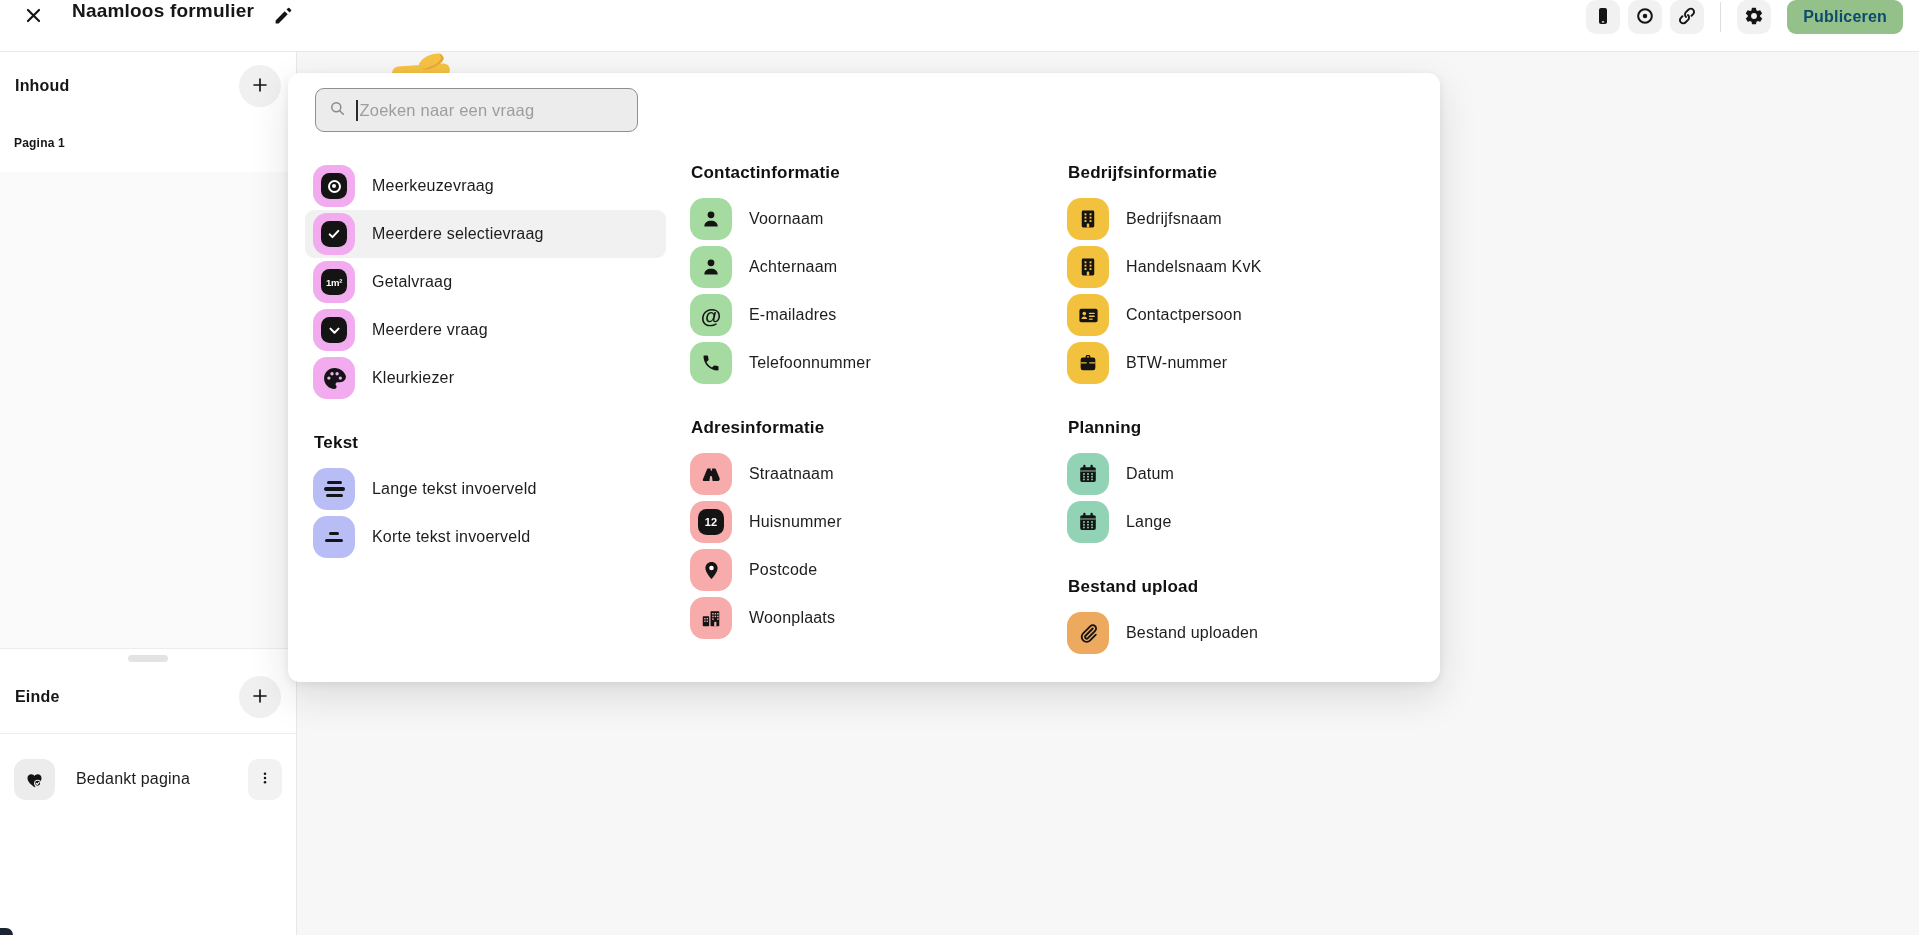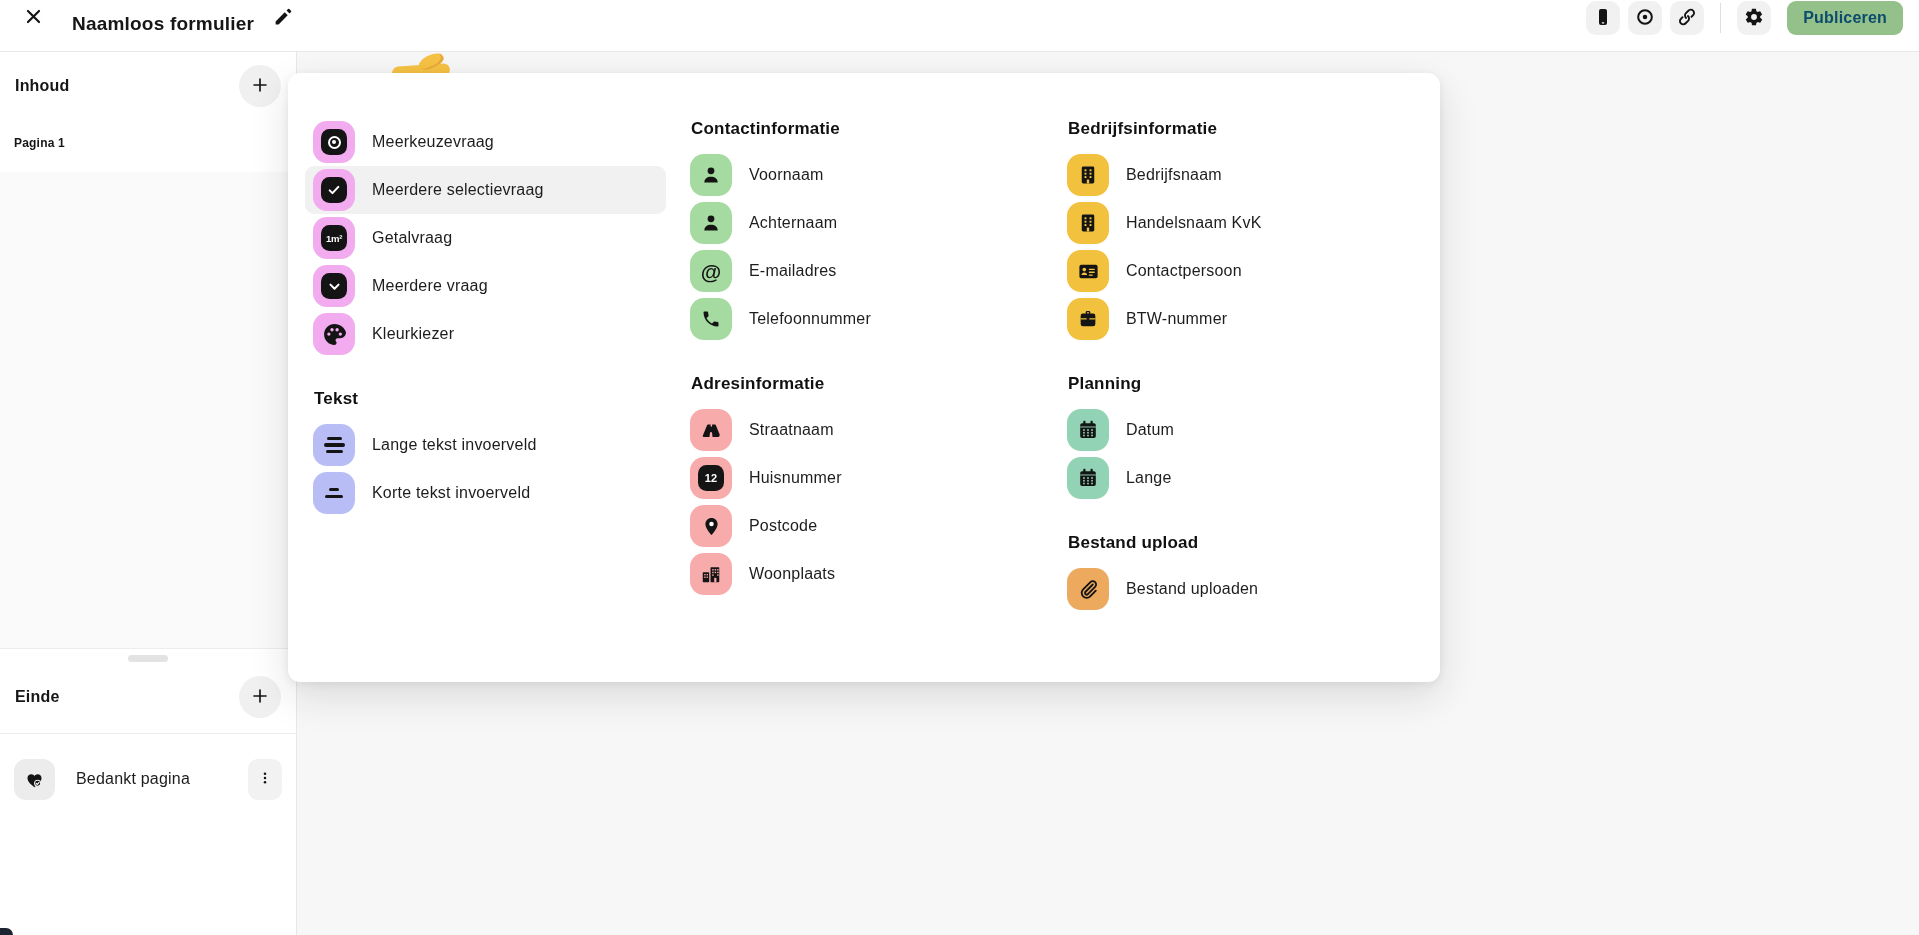--- a/index.html
+++ b/index.html
@@ -7,21 +7,21 @@
   body {
     font-family:"Liberation Sans", sans-serif;
     background:#F7F7F7; color:#1c1c1c; letter-spacing:.2px;
     position:relative;
   }
 
   
   .topbar {
     position:absolute; top:0; left:0; width:1919px; height:52px;
     background:#ffffff; border-bottom:1px solid #e9e9e9;
-    display:flex; align-items:flex-end; padding:16px 16px; z-index:30;
+    display:flex; align-items:flex-start; padding:0 16px; z-index:30;
   }
   .icon-btn-plain { width:34px; height:34px; display:flex; align-items:center; justify-content:center;
     background:transparent; border:none; cursor:pointer; border-radius:8px; }
   .topbar-title { font-size:19px; font-weight:600; color:#161616; margin-left:22px; }
   .edit-btn { margin-left:12px; }
   .topbar-right { margin-left:auto; display:flex; align-items:center; gap:8px; }
   .icon-btn {
     width:34px; height:34px; border-radius:10px; background:#f1f1f1; border:none;
     display:flex; align-items:center; justify-content:center; cursor:pointer;
   }
@@ -237,20 +237,30 @@
 
   <div class="corner-peek"></div>
 </aside>
 
 <div class="emoji-blob">
   <div class="b1"></div>
     <div class="b2"></div>
 </div>
 
 <div class="modal">
+  <div class="search-field">
+    <span>
+      <svg width="19" height="19" viewBox="0 0 24 24" fill="none">
+          <circle cx="10.5" cy="10.5" r="5.7" stroke="#8a8a8a" stroke-width="1.9"></circle>
+          <path d="M14.8 14.8L19.3 19.3" stroke="#8a8a8a" stroke-width="1.9" stroke-linecap="round"></path>
+        </svg>
+    </span>
+    <span class="search-caret"></span>
+    <input class="search-input" type="text" placeholder="Zoeken naar een vraag" style="">
+  </div>
   <div class="modal-columns" id="modal-columns">
       <div class="modal-col">
         <div class="q-section">
           <div class="q-item">
             <span class="tile" style="background:#F2ABEF">
               <span class="glyph-box">
                 <span class="radio-ring">
                   <span class="radio-dot"></span>
                 </span>
               </span>

